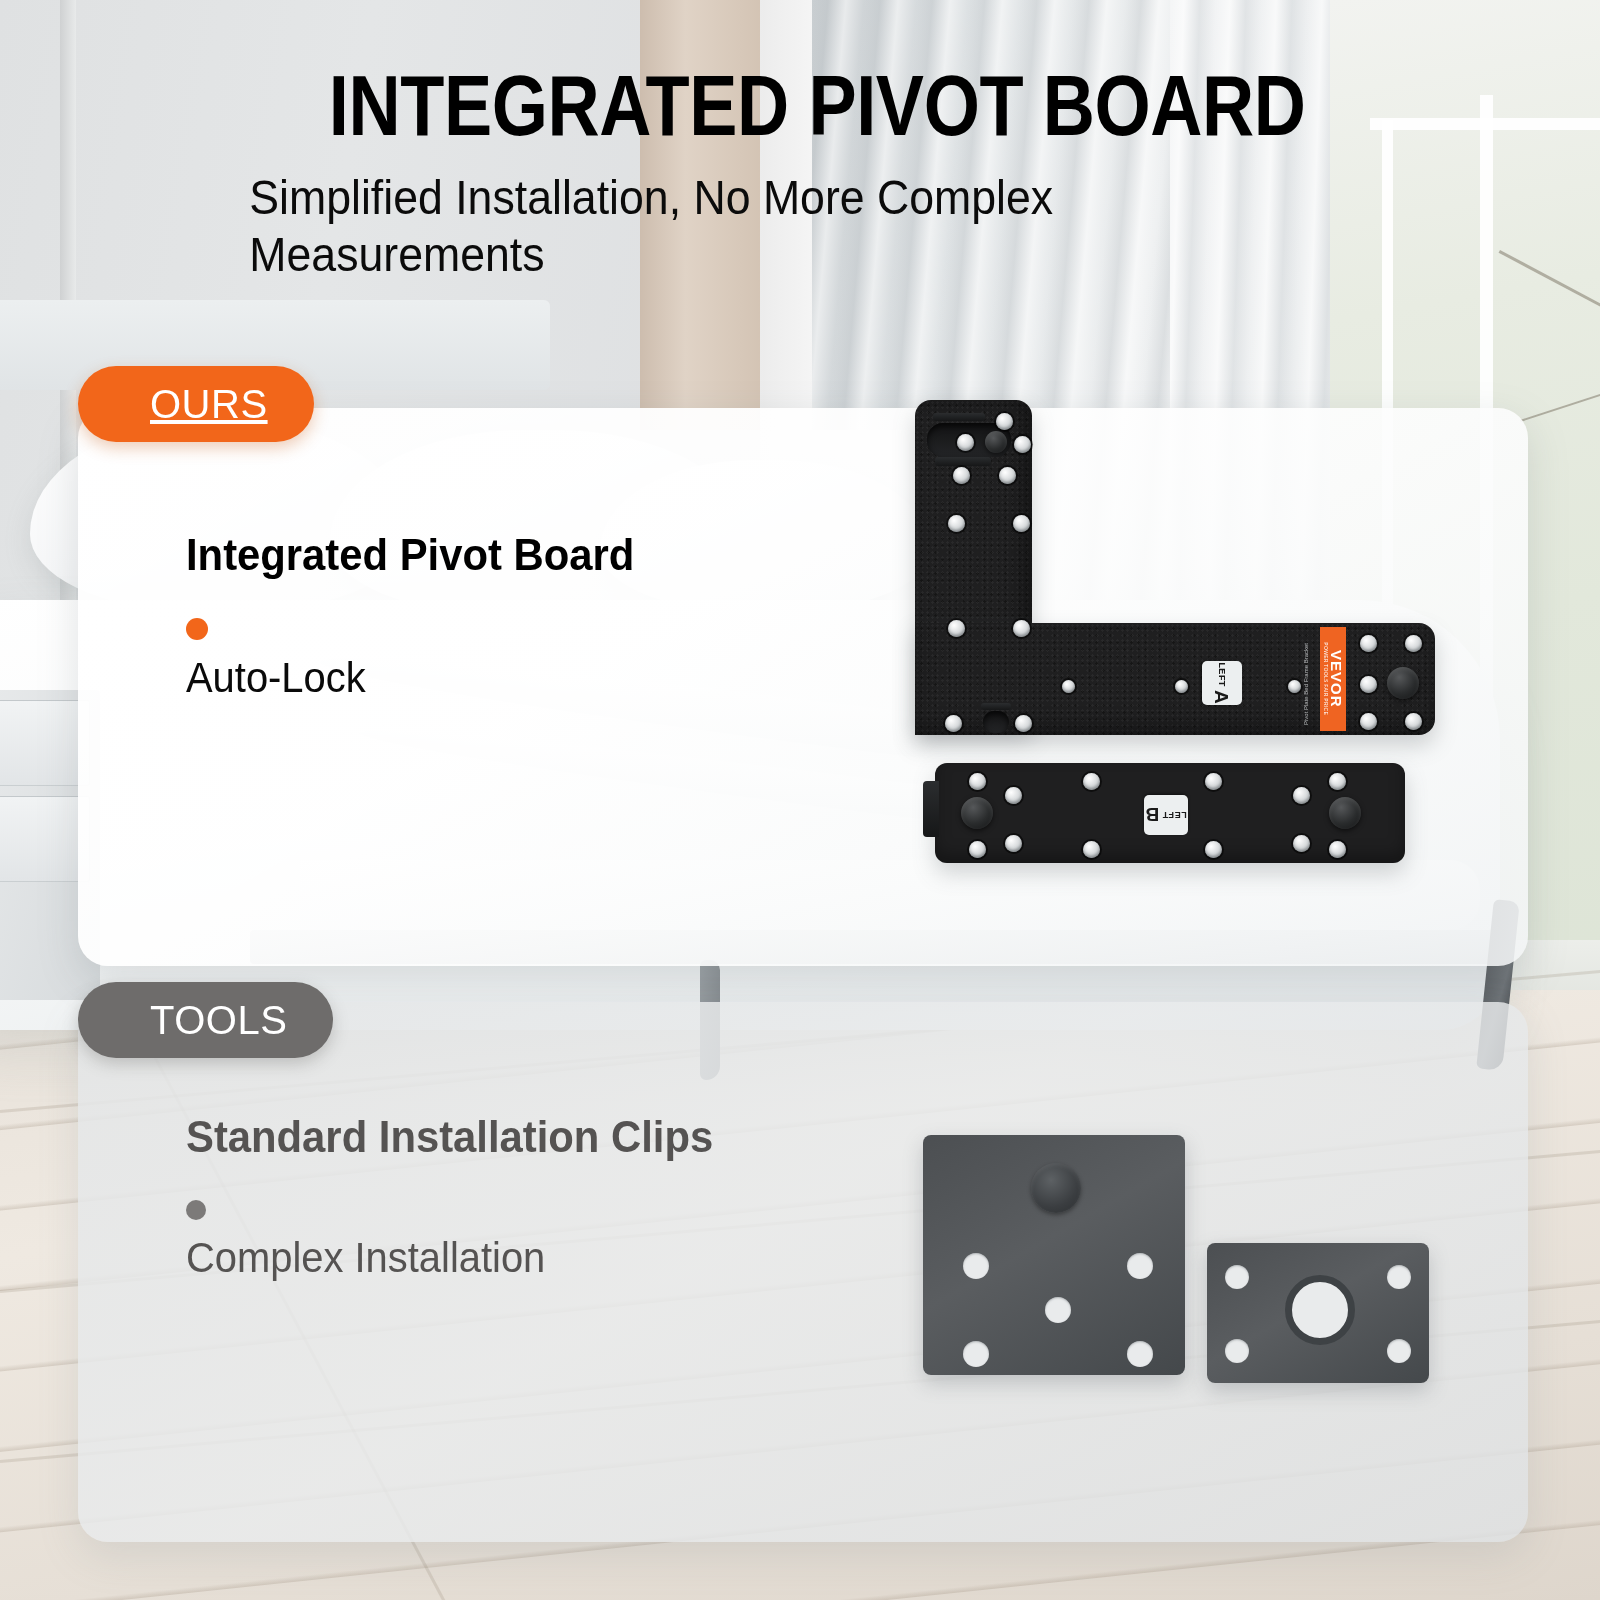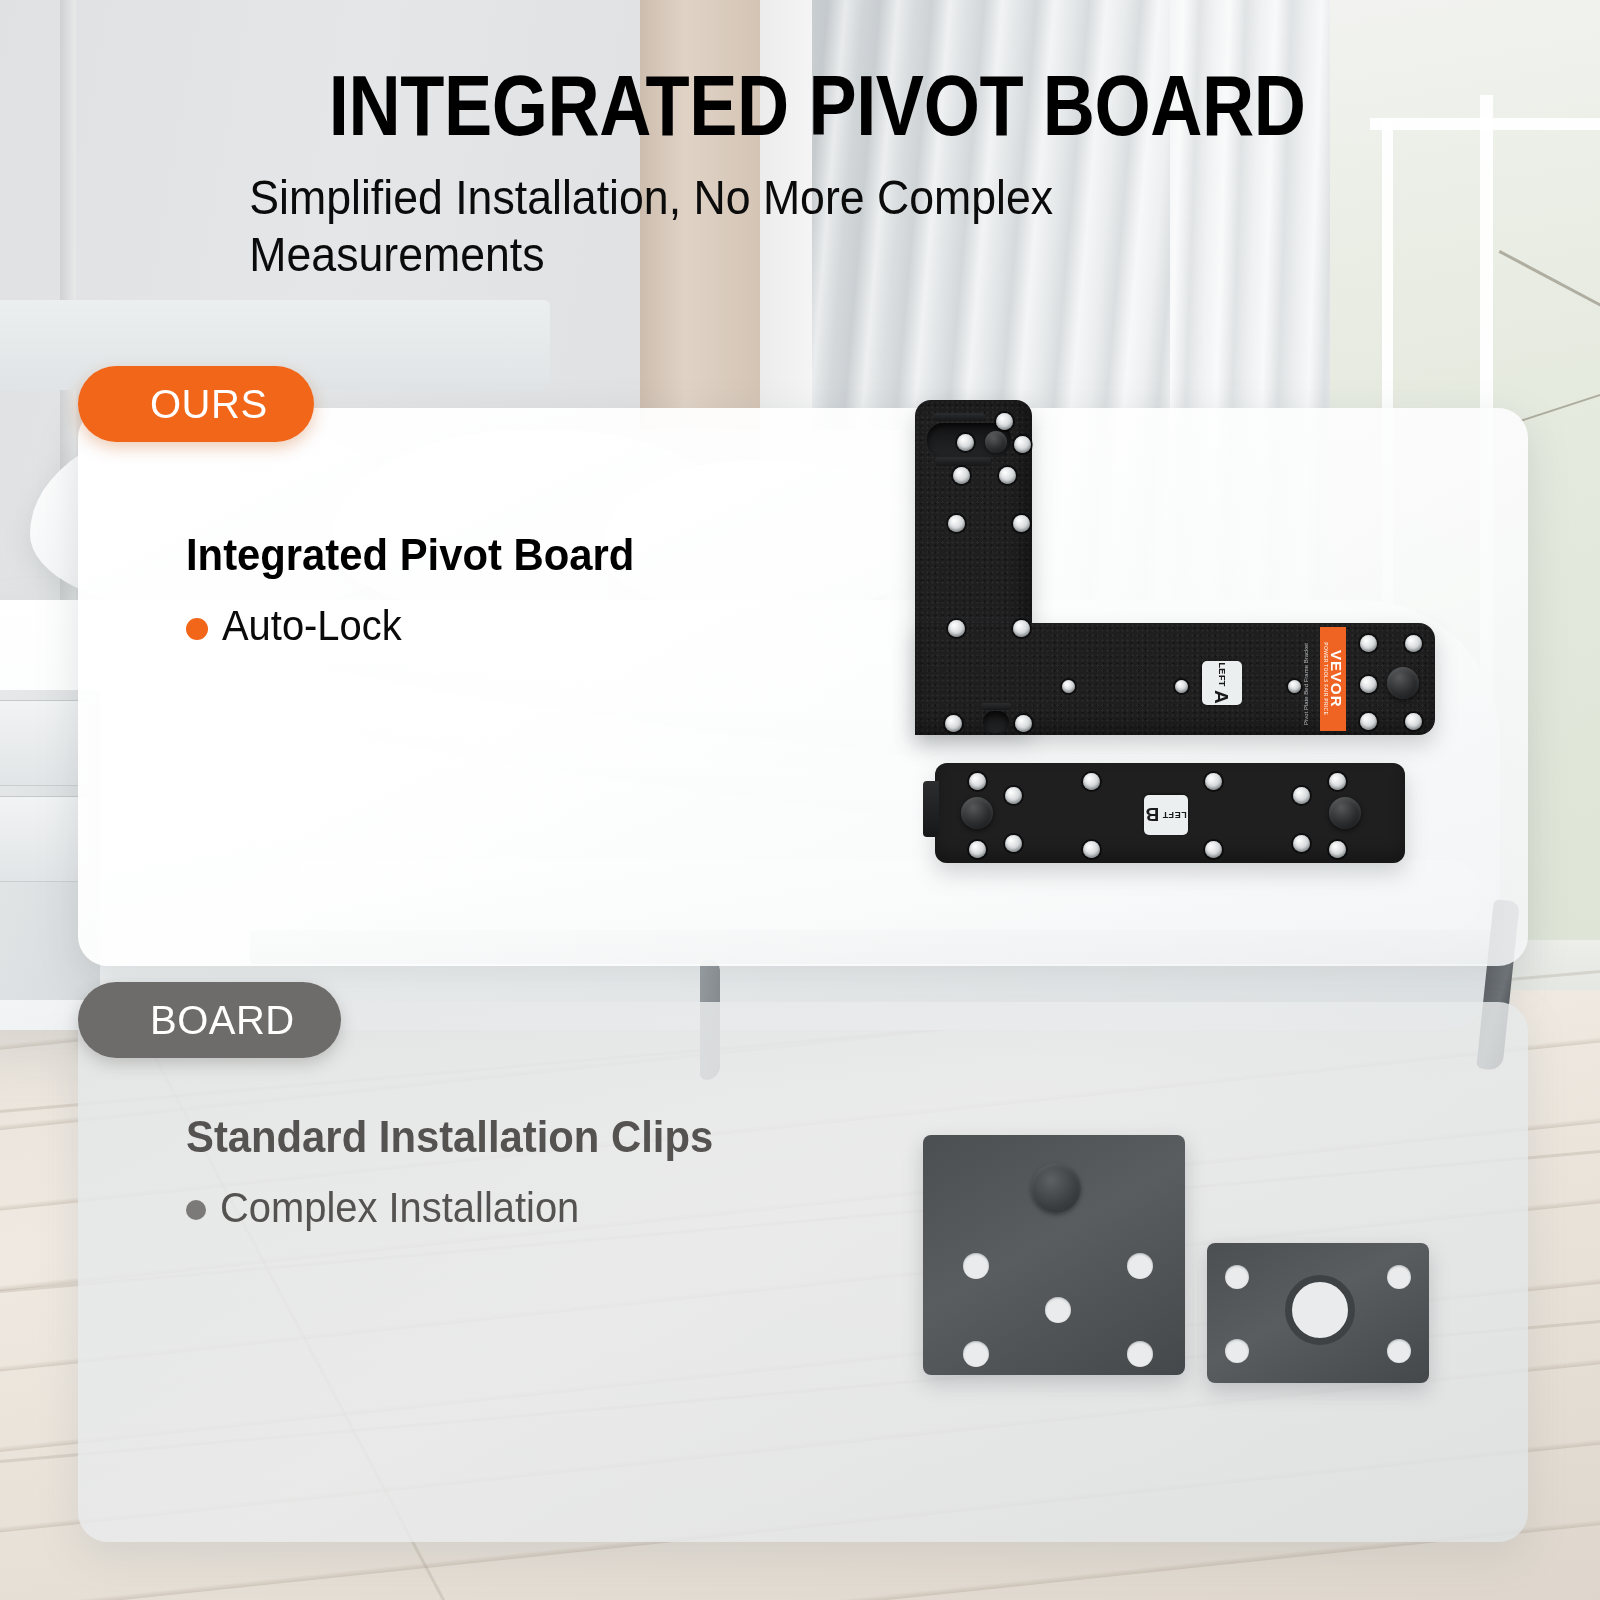--- a/index.html
+++ b/index.html
@@ -176,20 +176,21 @@
   .badge {
     position:absolute; z-index:31;
     height:76px; border-radius:40px;
     display:flex; align-items:center;
     padding:0 46px 0 72px;
     color:#fff; font-size:40px; letter-spacing:.5px;
   }
   #badge-ours {
     left:78px; top:366px; background:#f2661a;
     box-shadow:0 6px 16px rgba(200,90,20,.30);
+    text-decoration:underline;
   }
   #badge-others {
     left:78px; top:982px; background:#6e6c6b;
     box-shadow:0 6px 16px rgba(90,88,86,.28);
   }
 
   
   .panel-text { position:absolute; z-index:32; }
   #ours-text { left:186px; top:530px; width:640px; }
   #others-text { left:186px; top:1112px; width:700px; }
@@ -198,20 +199,21 @@
     font-size:44px; font-weight:bold; color:#000;
     transform:scaleX(0.95); transform-origin:left center;
     white-space:nowrap; margin-bottom:22px;
   }
   #others-text .panel-title { color:#555352; }
 
   ul.feature-list { list-style:none; }
   ul.feature-list li {
     display:flex; align-items:flex-start; gap:14px;
     margin-bottom:26px;
+    flex-direction:column;
   }
   .dot {
     flex:0 0 auto; width:22px; height:22px; border-radius:50%;
     background:#f2661a; margin-top:16px;
   }
   #others-text .dot { background:#7c7a79; width:20px; height:20px; }
   .li-text {
     font-size:42px; line-height:1.12; color:#0a0a0a;
     transform:scaleX(0.95); transform-origin:left top;
   }
@@ -455,21 +457,21 @@
   <div class="hole" style="left:424px;top:446px;"></div>
 
   <div class="part-label" id="label-B">
     <span class="pl-side">LEFT</span>
     <span class="pl-letter">B</span>
   </div>
 </div>
 
 <div class="card" id="others-card"></div>
 <div class="badge" id="badge-others">
-  <span>BOARD</span>
+  <span>TOOLS</span>
 </div>
 
 <div class="panel-text" id="others-text">
   <div class="panel-title">Standard Installation Clips</div>
   <ul class="feature-list">
     <li>
       <span class="dot"></span>
       <span class="li-text">Complex Installation</span>
     </li>
   </ul>

